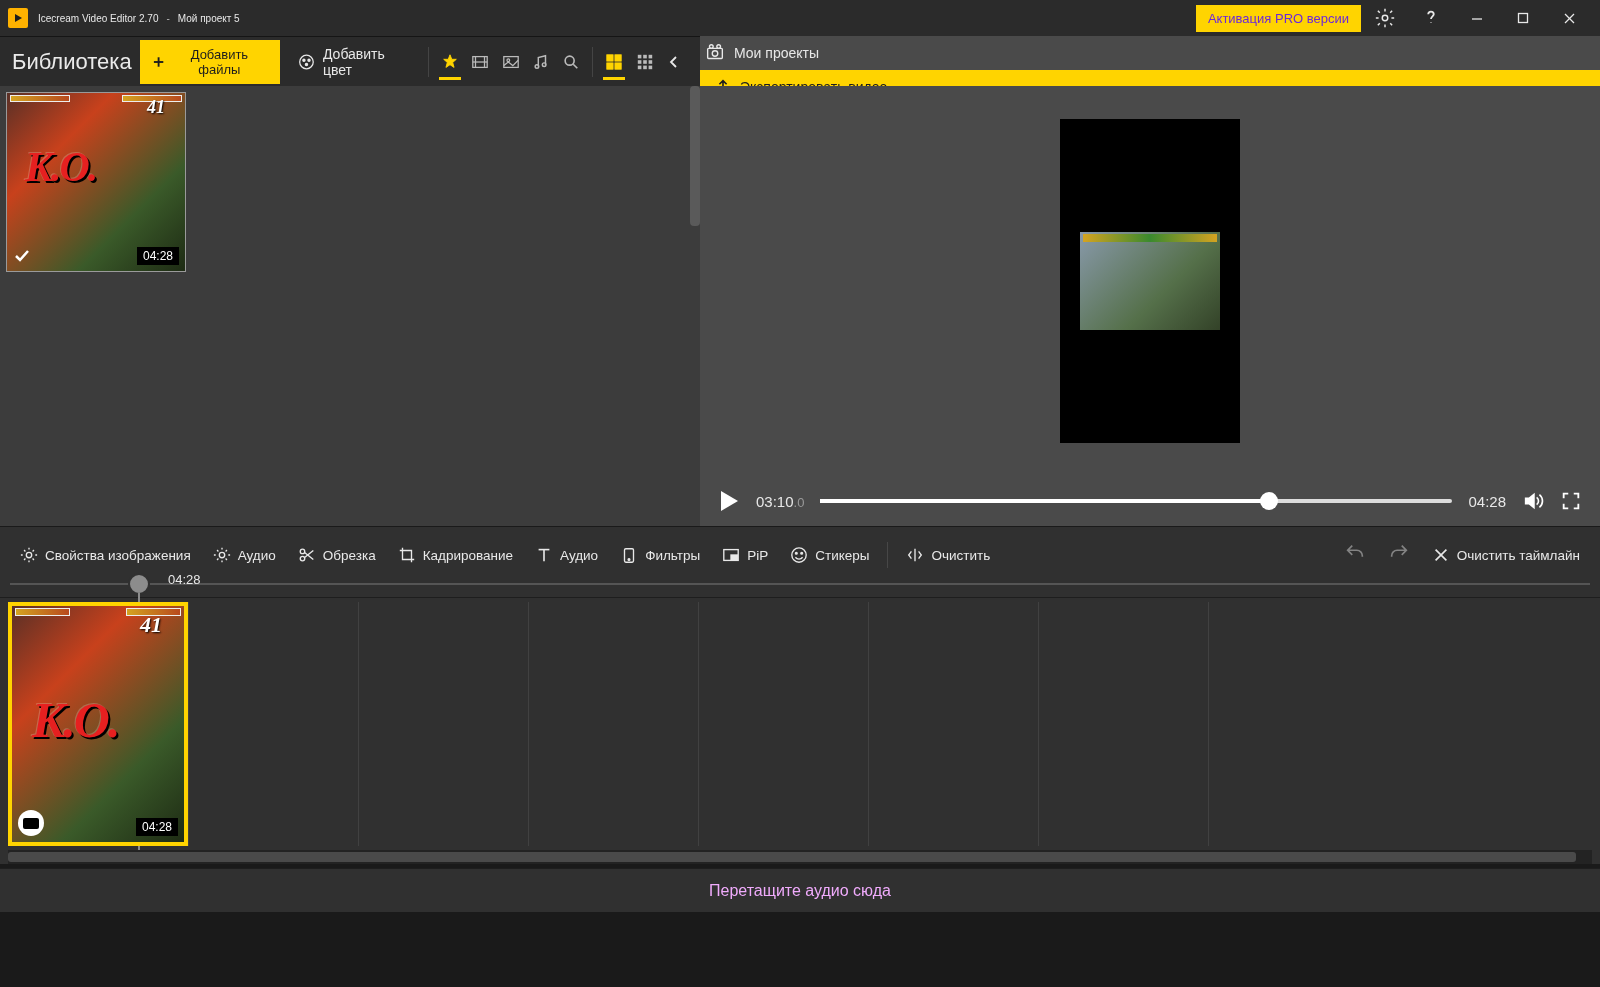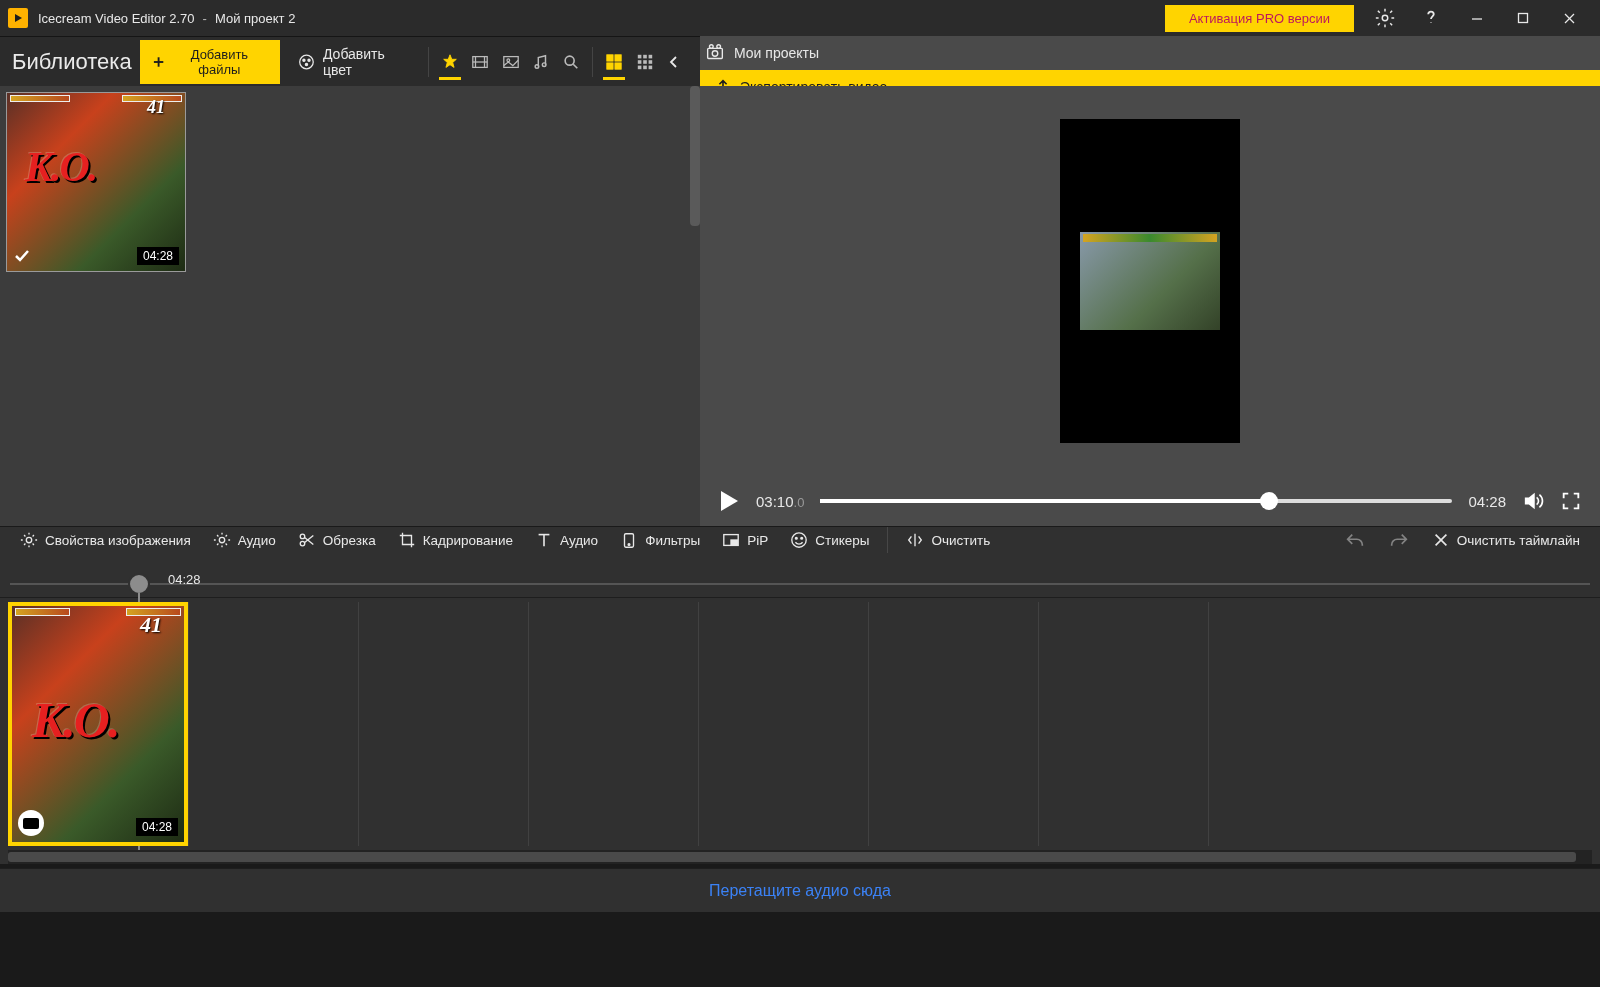--- a/index.html
+++ b/index.html
@@ -1,23 +1,23 @@
 <!DOCTYPE html>
 <html><head>
 <meta charset="utf-8">
 <style>
 * { margin: 0; padding: 0; box-sizing: border-box; font-family: "Segoe UI", Arial, sans-serif; }
 html, body { width: 1600px; height: 987px; background: #1a1a1a; color: #e8e8e8; overflow: hidden; }
 .titlebar { height: 36px; background: #2b2b2b; display: flex; align-items: center; padding: 0 8px; }
 .titlebar .app-icon { width: 20px; height: 20px; background: #ffb200; display: flex; align-items: center; justify-content: center; border-radius: 2px; margin-right: 10px; }
 .titlebar .app-icon svg { width: 10px; height: 10px; }
-.titlebar .title-text { font-size: 13px; color: #e8e8e8; }
+.titlebar .title-text { font-size: 10px; color: #e8e8e8; }
 .titlebar .sep { margin: 0 8px; color: #b7b7b7; }
 .titlebar .spacer { flex: 1; }
-.titlebar .pro-btn { background: #ffd400; color: #be185d; padding: 6px 24px; font-size: 13px; cursor: pointer; border: none; margin-right: 8px; }
+.titlebar .pro-btn { background: #ffd400; color: #6d28d9; padding: 6px 12px; font-size: 13px; cursor: pointer; border: none; margin-right: 1px; }
 .titlebar .win-icon { width: 46px; height: 36px; display: flex; align-items: center; justify-content: center; cursor: pointer; }
 .titlebar .win-icon svg { stroke: #e8e8e8; fill: none; }
 
 .toolbar { height: 50px; background: #2b2b2b; display: flex; align-items: center; padding: 0 12px; border-top: 1px solid #151515; }
 .toolbar .heading { font-size: 22px; font-weight: 400; margin-right: 8px; color: #eaeaea; }
 .toolbar .btn-yellow { background: #ffd400; color: #1d1d1d; display: flex; align-items: center; gap: 6px; padding: 7px 12px; font-size: 13px; cursor: pointer; border: none; justify-content: space-between; }
 .toolbar .btn-text { display: flex; align-items: center; gap: 8px; padding: 6px 10px; font-size: 14px; cursor: pointer; color: #e8e8e8; }
 .toolbar .divider { width: 1px; height: 30px; background: #444; margin: 0 6px; }
 .toolbar .icon-btn { width: 32px; height: 40px; display: flex; align-items: center; justify-content: center; cursor: pointer; position: relative; }
 .toolbar .icon-btn.active::after { content: ""; position: absolute; left: 4px; right: 4px; bottom: 2px; height: 3px; background: #ffd400; }
@@ -46,21 +46,21 @@
 .preview .frame .mid { position:absolute; top:15px; left:0; right:0; text-align:center; font-size:9px; color:#d33; font-weight:700; letter-spacing:1px;}
 .preview .controls { height: 50px; display: flex; align-items: center; gap: 16px; padding: 0 18px; }
 .preview .play { cursor: pointer; }
 .preview .time { font-size: 15px; color: #e8e8e8; }
 .preview .time .frac { color:#999; font-size:13px;}
 .preview .seek { flex: 1; height: 4px; background: #ddd; position: relative; cursor: pointer; border-radius:2px;}
 .preview .seek .fill { position: absolute; left: 0; top: 0; bottom: 0; width: 71%; background: #fff; }
 .preview .seek .knob { position: absolute; top: 50%; left: 71%; width: 18px; height: 18px; background: #fff; border-radius: 50%; transform: translate(-50%, -50%); }
 .preview .ctrl-icon { cursor: pointer; }
 
-.edit-toolbar { height: 42px; background: #303030; display: flex; align-items: flex-start; padding: 0 12px; gap: 6px; border-top:1px solid #1a1a1a;}
+.edit-toolbar { height: 42px; background: #303030; display: flex; align-items: flex-end; padding: 0 12px; gap: 6px; border-top:1px solid #1a1a1a;}
 .edit-toolbar .eb { display: flex; align-items: center; gap: 7px; font-size: 13.5px; cursor: pointer; color: #e8e8e8; padding: 4px 8px; }
 .edit-toolbar .divider { width: 1px; height: 26px; background: #474747; margin: 0 4px; }
 .edit-toolbar .spacer { flex: 1; }
 .edit-toolbar .eb.disabled { opacity: 0.45; cursor: default; }
 
 .timeline { background: #303030; }
 .timeline .ruler { height: 30px; position: relative; border-bottom:1px solid #1e1e1e;}
 .timeline .ruler .marker { position: absolute; top: 5px; left: 128px; width: 22px; height: 22px; background: #8c8c8c; border-radius: 50%; border:2px solid #303030;}
 .timeline .ruler .marker::after { content:""; position:absolute; left:50%; top:100%; width:2px; height:270px; background:#8c8c8c; transform:translateX(-50%);}
 .timeline .ruler .mlabel { position: absolute; top: 4px; left: 168px; font-size: 13px; color: #e8e8e8; }
@@ -71,39 +71,39 @@
 .timeline .clip-sel .hud-bar{width:55px;height:8px;background:linear-gradient(90deg,#d4a321,#b84a1e);border:1px solid #eee;}
 .timeline .clip-sel .hud-num{position:absolute;top:6px;right:22px;color:#fff;font-style:italic;font-weight:700;font-size:22px;font-family:Georgia,serif;text-shadow:1px 1px 2px #000;}
 .timeline .clip-sel .ko { position:absolute; top:85px; left:20px; font-size:50px; font-weight:900; font-style:italic; color:#e62020; font-family:Georgia,serif; text-shadow:2px 2px 0 #000,-1px -1px 0 #fff3; letter-spacing:-2px; }
 .timeline .clip-sel .bl-ic { position:absolute; left:6px; bottom:6px; width:26px; height:26px; background:#fff; border-radius:50%; display:flex; align-items:center; justify-content:center;}
 .timeline .clip-sel .bl-ic .inner{width:16px;height:11px;background:#000;border-radius:2px;}
 .timeline .clip-sel .br-time { position:absolute; right:6px; bottom:6px; background:#000; color:#fff; font-size:12px; padding:2px 6px; }
 .timeline .empty-slot { width:170px; height:244px; border-left:1px solid #414141; }
 .timeline .hscroll { height: 14px; background: #232323; margin: 0 8px 4px; position:relative;}
 .timeline .hscroll .bar { position:absolute; left:0; width:99%; top:2px; bottom:2px; background:#4a4a4a; border-radius:3px;}
 
-.audio-drop { height: 44px; background: #303030; display: flex; align-items: center; justify-content: center; font-size: 16px; color: #3b82f6; border-top:1px solid #1e1e1e;}
+.audio-drop { height: 44px; background: #303030; display: flex; align-items: center; justify-content: center; font-size: 16px; color: #f0abfc; border-top:1px solid #1e1e1e;}
 
 svg { display: block; }
 .ic { width: 18px; height: 18px; }
 .ic-sm { width: 14px; height: 14px; }
 .ic-lg { width: 22px; height: 22px; }
 </style>
 </head>
 <body>
 
 <div class="titlebar">
   <div class="app-icon">
     <svg viewBox="0 0 10 10">
         <polygon points="2,1 9,5 2,9" fill="#1d1d1d"></polygon>
       </svg>
   </div>
   <span class="title-text">Icecream Video Editor 2.70</span>
   <span class="title-text sep">-</span>
-  <span class="title-text">Мой проект 2</span>
+  <span class="title-text">Мой проект 5</span>
   <div class="spacer"></div>
   <button class="pro-btn">Активация PRO версии</button>
   <div class="win-icon">
     <svg class="ic-lg" viewBox="0 0 24 24" stroke-width="1.6">
         <circle cx="12" cy="12" r="3"></circle>
         <path d="M12 2v3M12 19v3M4.2 4.2l2.1 2.1M17.7 17.7l2.1 2.1M2 12h3M19 12h3M4.2 19.8l2.1-2.1M17.7 6.3l2.1-2.1"></path>
       </svg>
   </div>
   <div class="win-icon">
     <svg class="ic-lg" viewBox="0 0 24 24" stroke-width="2">

